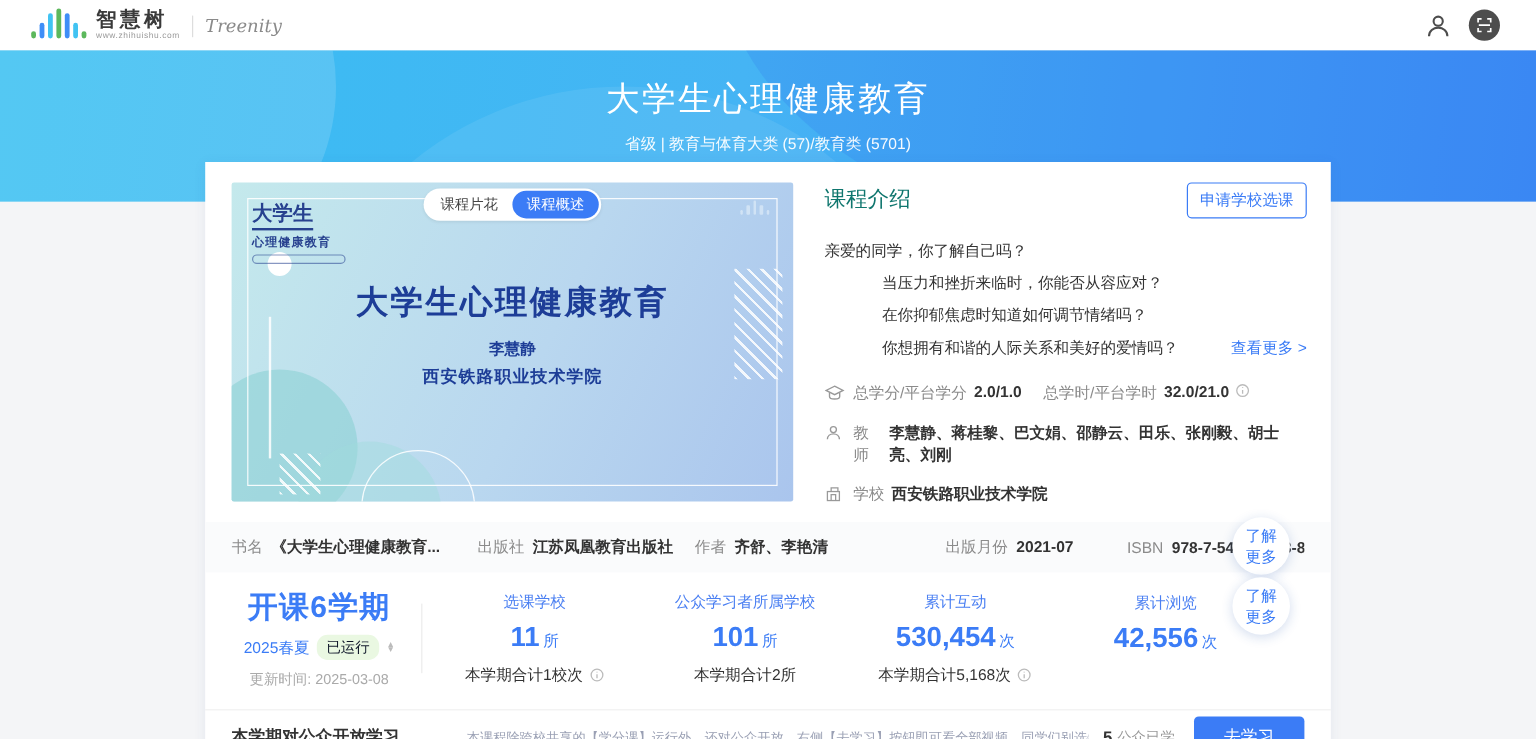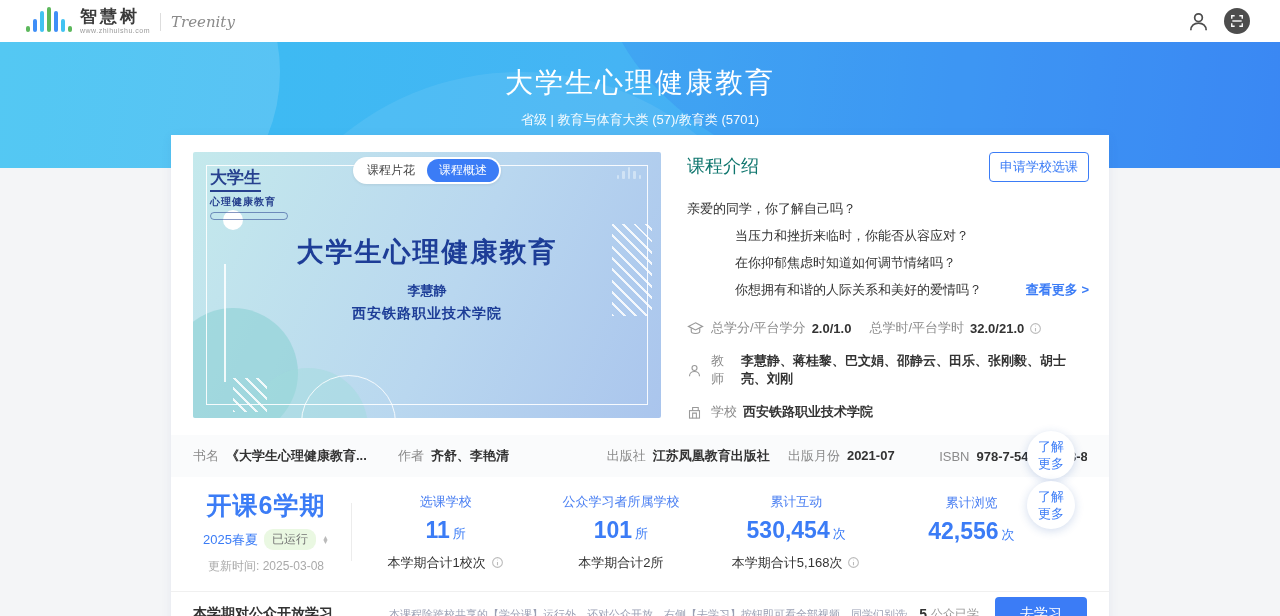--- a/index.html
+++ b/index.html
@@ -60,23 +60,23 @@
   .thumb-school { position:absolute; z-index:2; top:153px; width:100%; text-align:center; font-size:14px; font-weight:bold; color:#1d3d97; letter-spacing:1px; }
 
   
   .intro { flex:1; padding-left:26px; position:relative; }
   .intro-header { display:flex; justify-content:space-between; align-items:flex-start; }
   .intro-title { font-size:18px; color:#0f766e; font-weight:500; padding-top:2px; }
   .apply-btn { font-size:13px; color:#3b7cf6; border:1px solid #3b7cf6; border-radius:4px; padding:5px 10px; background:#fff; cursor:pointer;margin-left:30px; }
   .intro-lines { margin-top:13px; font-size:13px; color:#333; line-height:27px; }
   .indent { padding-left:48px; }
   .line-last { display:flex; align-items:flex-end; }
-  .more-link { margin-left:auto; color:#3b7cf6; font-size:13px; cursor:pointer; white-space:nowrap;font-weight:bold; }
+  .more-link { margin-left:auto; color:#3b7cf6; font-size:13px; cursor:pointer; white-space:nowrap; }
   .meta { margin-top:16px; font-size:13px; }
-  .meta-row { display:flex; align-items:center; margin-top:15px; }
+  .meta-row { display:flex; align-items:flex-start; margin-top:15px; }
   .meta-row:first-child { margin-top:0; }
   .meta-icon { width:17px; height:17px; margin-right:7px; flex:none; display:flex; align-items:center; }
   .m-label { color:#8b8b8b; }
   .m-value { color:#333; font-weight:bold; margin-left:6px; }
   .m-gap { width:18px; }
   .info-icon { margin-left:5px; display:inline-flex; vertical-align:-2px; cursor:pointer; }
 
   
   .book-row { position:relative; display:flex; align-items:center; height:42px; margin-top:4px; padding:0 22px; background:#fafbfc; font-size:13px; }
   .bi { display:flex; align-items:baseline; white-space:nowrap; overflow:hidden; }
@@ -84,21 +84,21 @@
   .bi1{width:206px}.bi2{width:210px}.bi3{width:182px}.bi4{width:152px}
   .more-circle { position:absolute; right:34px; width:48px; height:48px; border-radius:50%; background:#fff; box-shadow:0 2px 10px rgba(31,82,171,.20); color:#3b7cf6; font-size:13px; line-height:17px; display:flex; flex-direction:column; align-items:center; justify-content:center; z-index:4; cursor:pointer; }
   .book-row .more-circle { top:-4px; }
 
   
   .stats-row { position:relative; display:flex; align-items:center; padding:12px 50px 16px 16px; }
   .sem-block { width:158px; flex:none; text-align:center; }
   .sem-title { font-size:25px; font-weight:bold; color:#3b7cf6; letter-spacing:1px; }
   .sem-line2 { margin-top:7px; font-size:13px; display:flex; align-items:center; justify-content:center; gap:6px; cursor:pointer; }
   .sem-term { color:#3b7cf6; }
-  .run-badge { font-size:12px; color:#737373; background:#eaf8e2; border-radius:9px; padding:2px 8px; }
+  .run-badge { font-size:12px; color:#0f172a; background:#eaf8e2; border-radius:9px; padding:2px 8px; }
   .sorter { display:flex; flex-direction:column; line-height:4px; font-size:7px; color:#bbb; }
   .sem-update { margin-top:8px; font-size:12px; color:#aaa; }
   .v-divider { width:1px; height:58px; background:#ececec; margin:0 6px; flex:none; }
   .stat-col { flex:1; text-align:center; }
   .stat-label { font-size:13px; color:#4a7ff2; }
   .stat-value { margin-top:6px; font-size:23px; font-weight:bold; color:#3b7cf6; }
   .stat-unit { font-size:13px; font-weight:normal; margin-left:3px; }
   .stat-sub { margin-top:10px; font-size:13px; color:#333; min-height:16px; }
   .stats-row .more-circle { top:4px; }
 
@@ -245,27 +245,27 @@
         </div>
       </div>
     </div>
   </div>
 
   <div class="book-row">
     <div class="bi bi1">
       <span class="m-label">书名</span>
       <span class="m-value">《大学生心理健康教育...</span>
     </div>
+    <div class="bi bi3">
+      <span class="m-label">出版社</span>
+      <span class="m-value">江苏凤凰教育出版社</span>
+    </div>
     <div class="bi bi2">
       <span class="m-label">作者</span>
       <span class="m-value">齐舒、李艳清</span>
-    </div>
-    <div class="bi bi3">
-      <span class="m-label">出版社</span>
-      <span class="m-value">江苏凤凰教育出版社</span>
     </div>
     <div class="bi bi4">
       <span class="m-label">出版月份</span>
       <span class="m-value">2021-07</span>
     </div>
     <div class="bi">
       <span class="m-label">ISBN</span>
       <span class="m-value">978-7-5499-6558-8</span>
     </div>
     <div class="more-circle">

